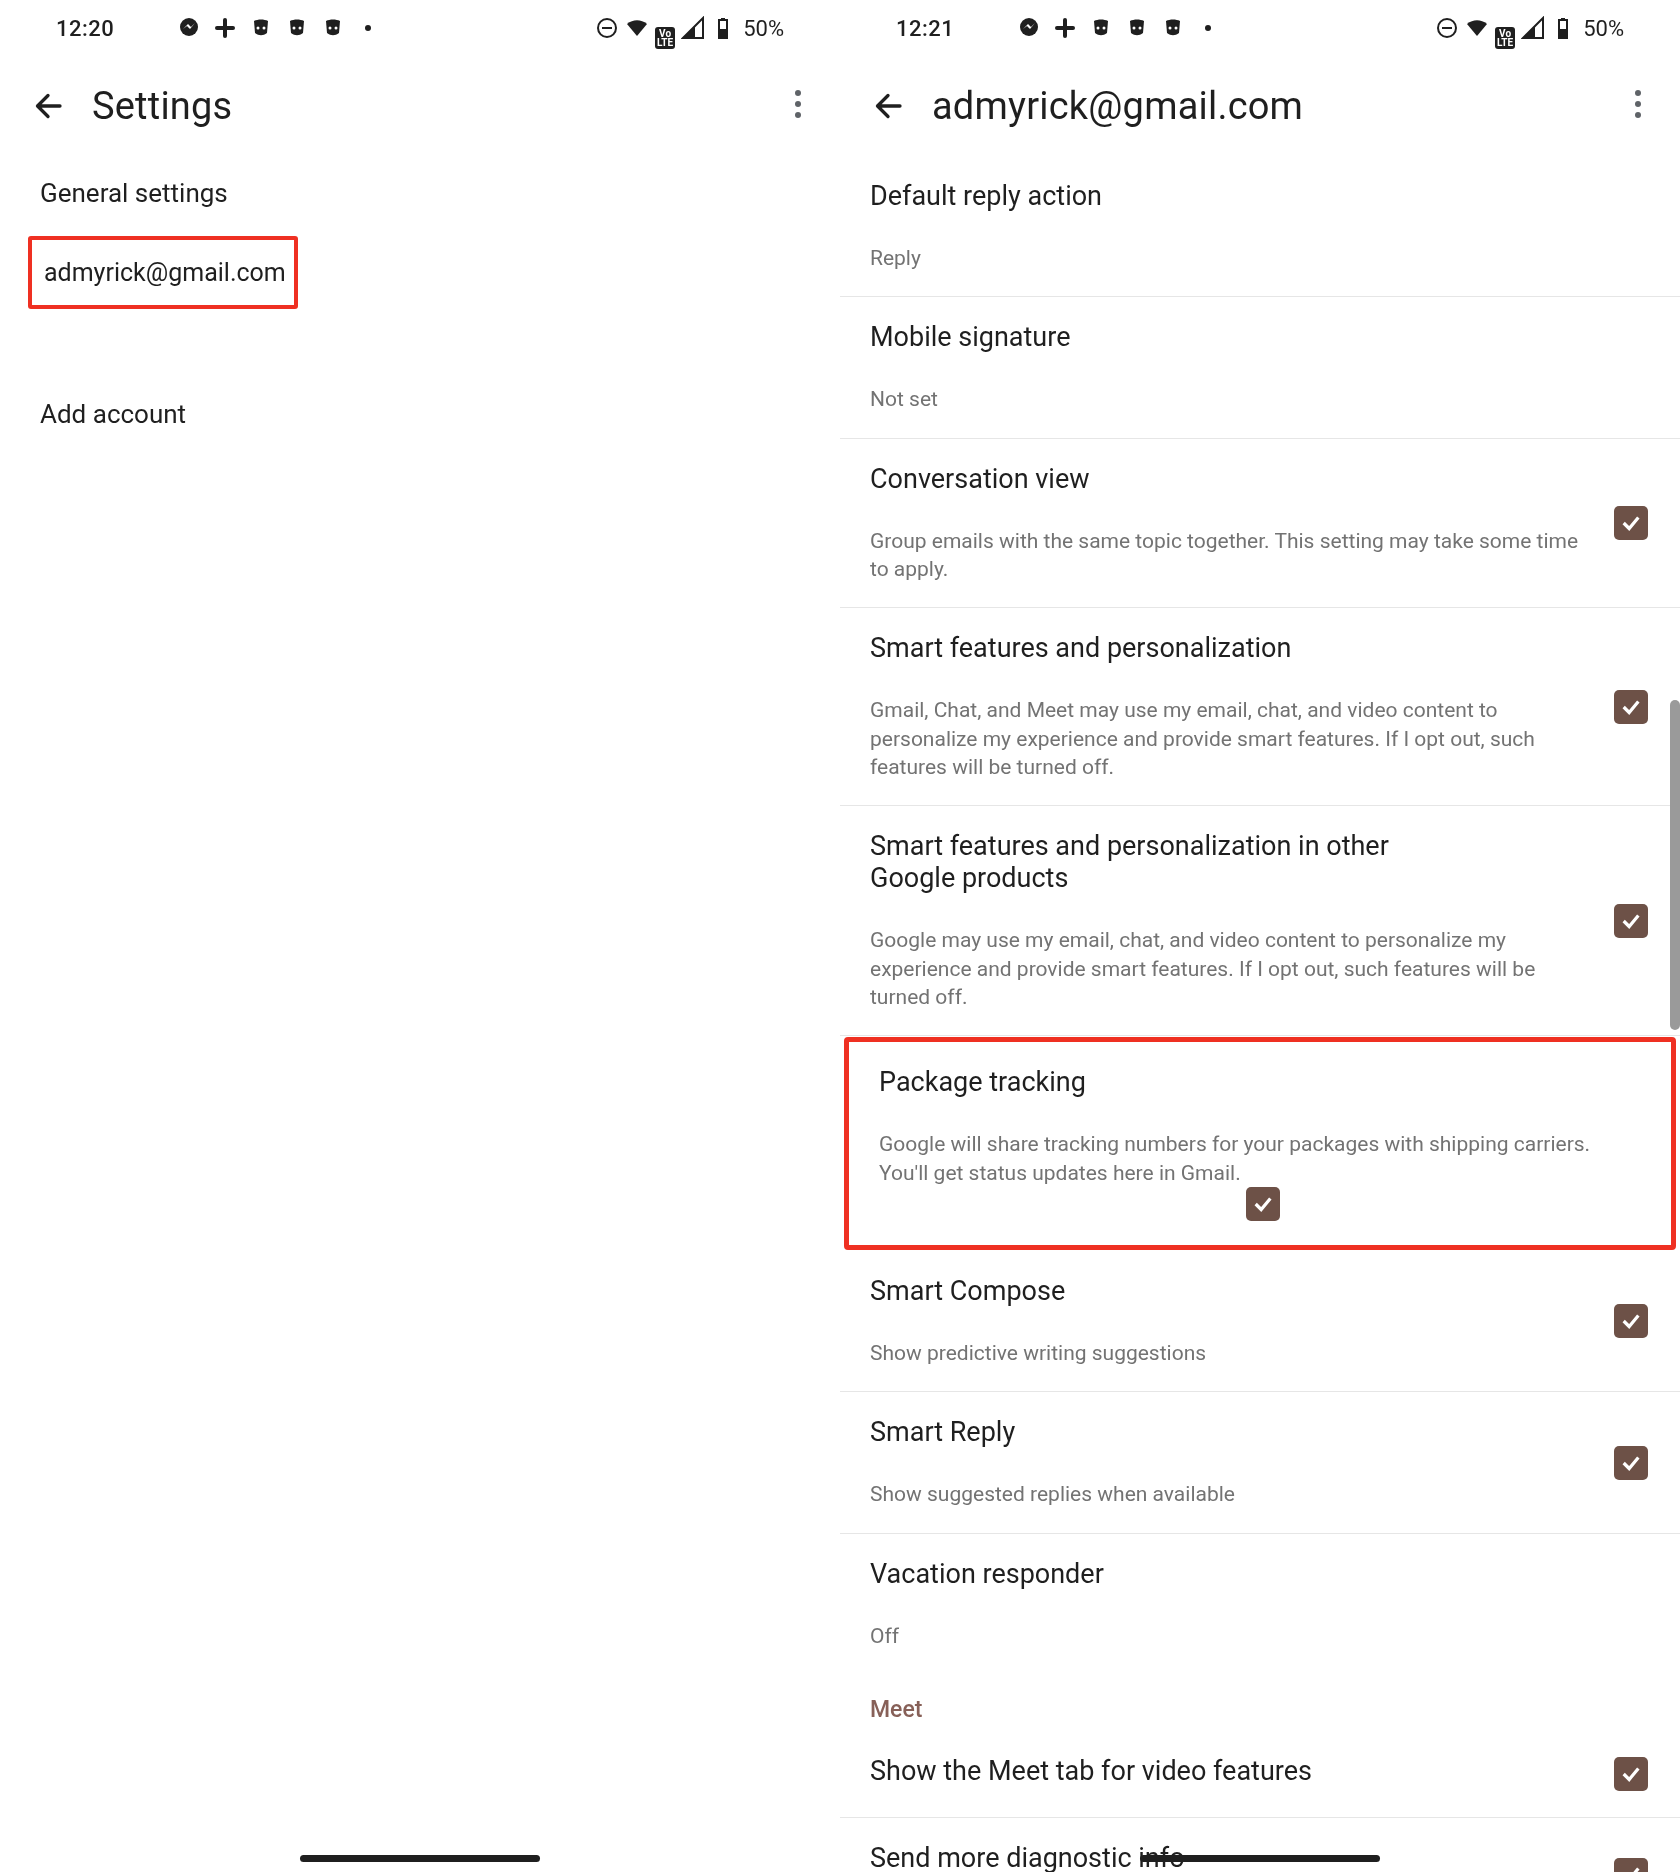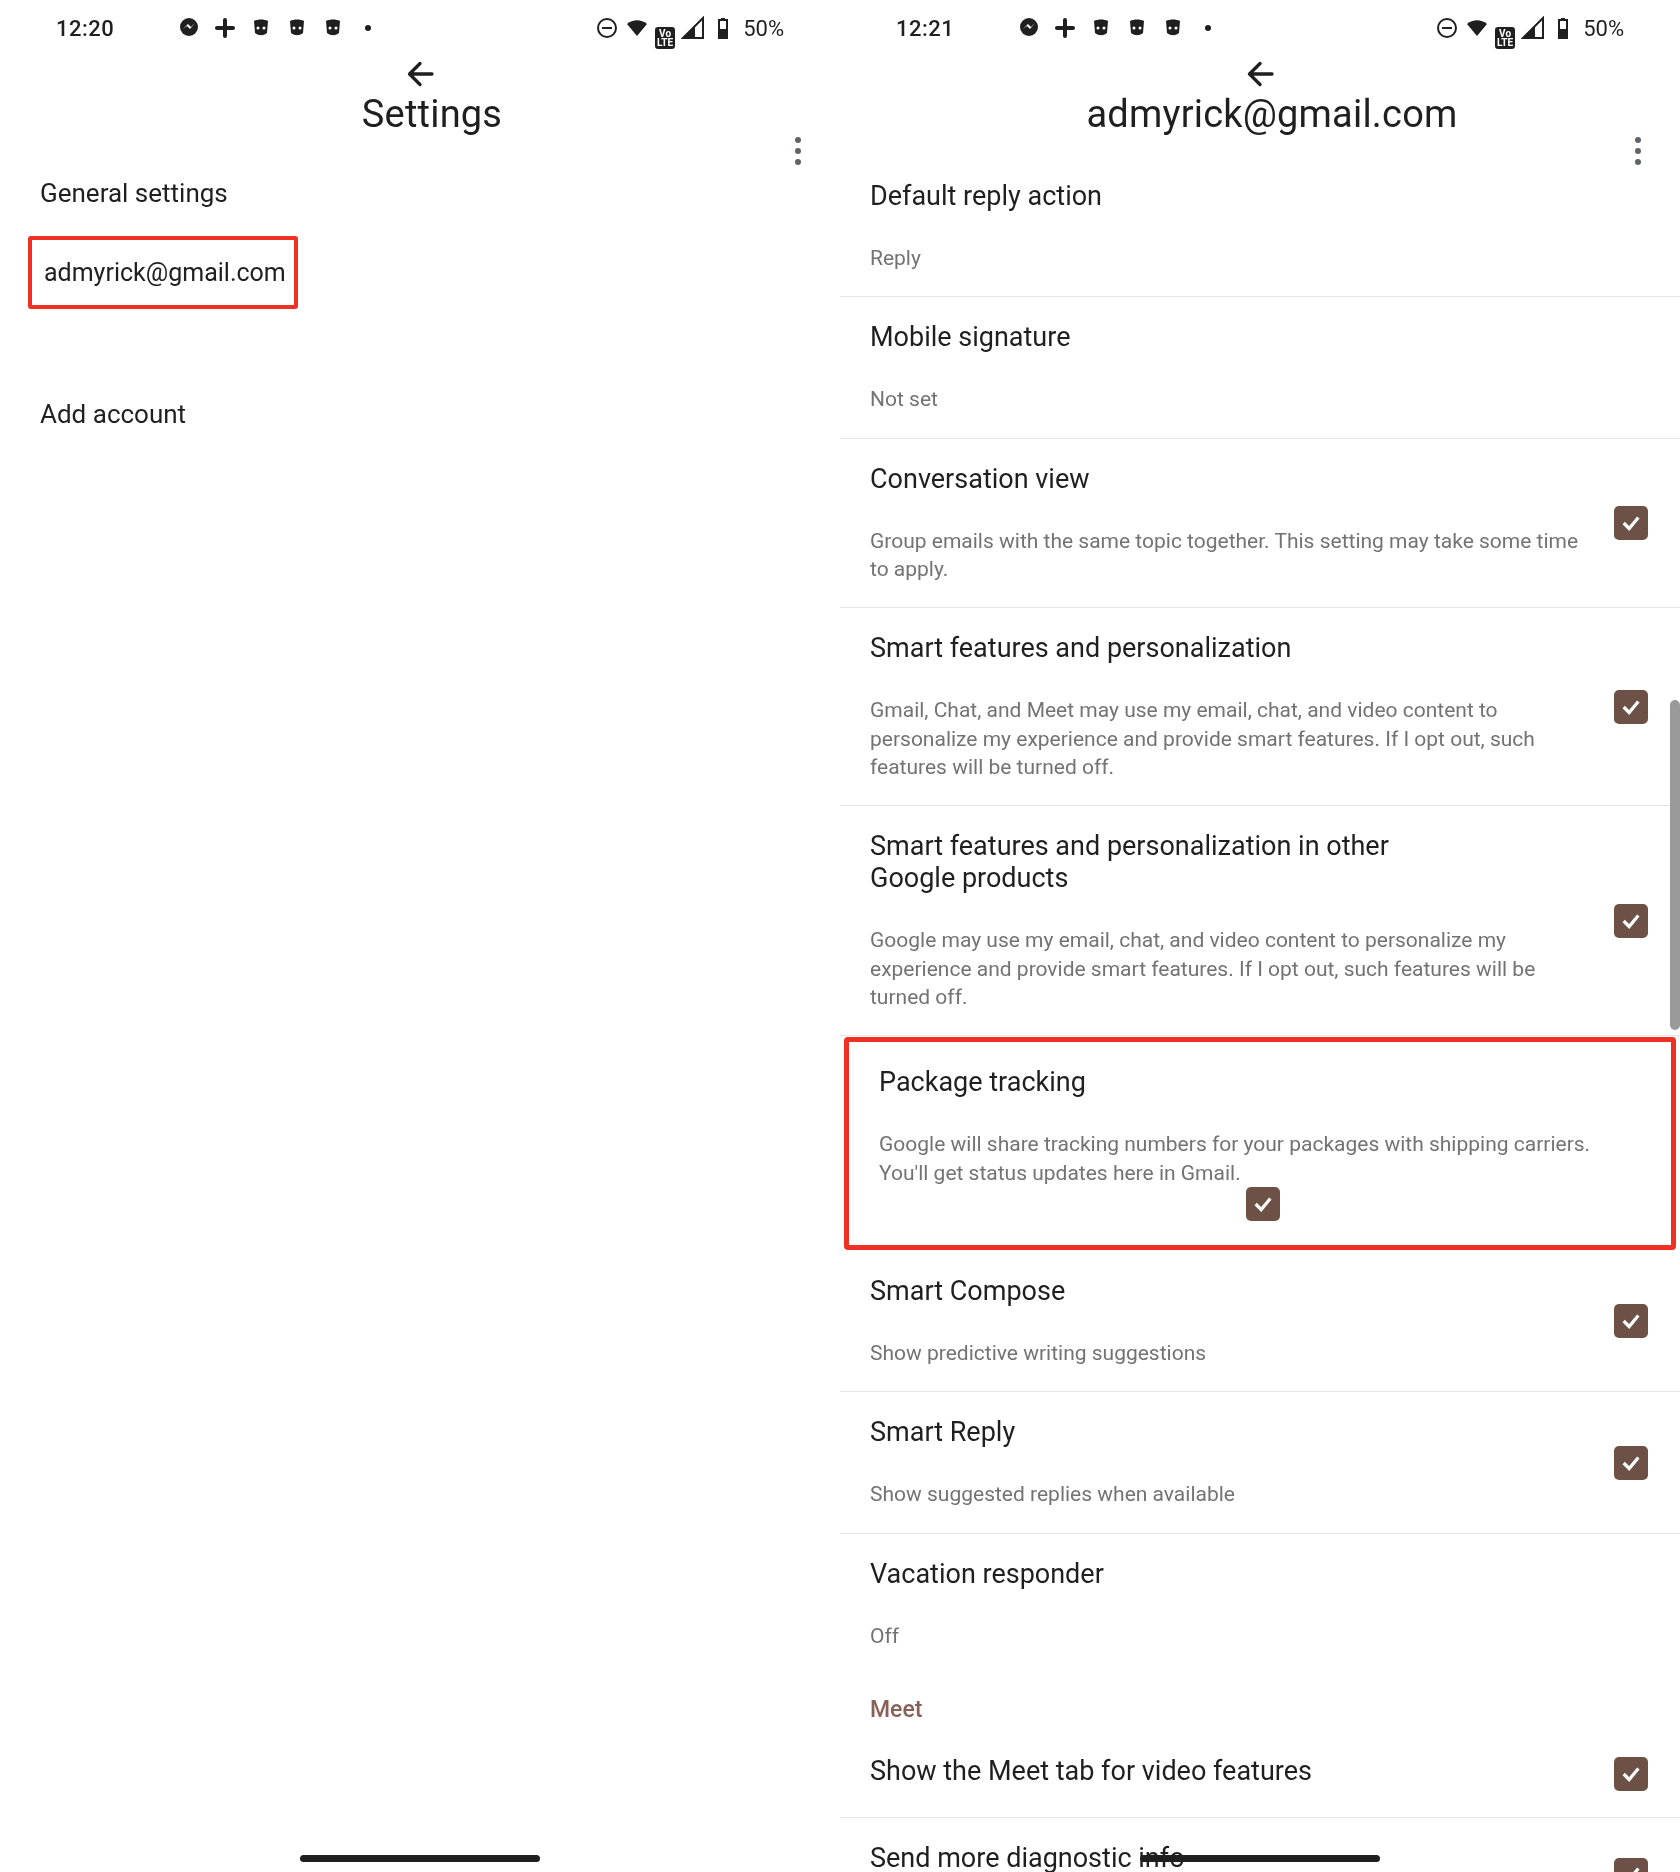--- a/index.html
+++ b/index.html
@@ -37,21 +37,20 @@
 .status-time { font-weight: 500; margin-right: 16px; letter-spacing: 0.5px; }
 .status-icons-left { display: flex; gap: 12px; align-items: center; }
 .status-icons-right { margin-left: auto; display: flex; gap: 6px; align-items: center; font-size: 20px; }
 .status-icons-left .ic, .status-icons-right .ic { width: 24px; height: 24px; fill: #1f1f1f; }
 .status-dot { width: 6px; height: 6px; border-radius: 50%; background: #1f1f1f; margin-left: 8px; }
 .app-bar {
   height: 100px;
   display: flex;
   align-items: center;
   padding: 0 28px;
-  flex-direction: column;
 }
 .back-btn { width: 40px; height: 40px; display: flex; align-items: center; justify-content: center; }
 .back-btn svg { width: 36px; height: 36px; fill: #1f1f1f; stroke: #1f1f1f; }
 .app-title { font-size: 38px; color: #1f1f1f; margin-left: 24px; font-weight: 400; letter-spacing: 0.2px; }
 .overflow { margin-left: auto; padding-right: 10px; }
 .overflow svg { width: 8px; height: 30px; }
 .row {
   padding: 22px 40px;
   font-size: 26px;
   color: #1f1f1f;

